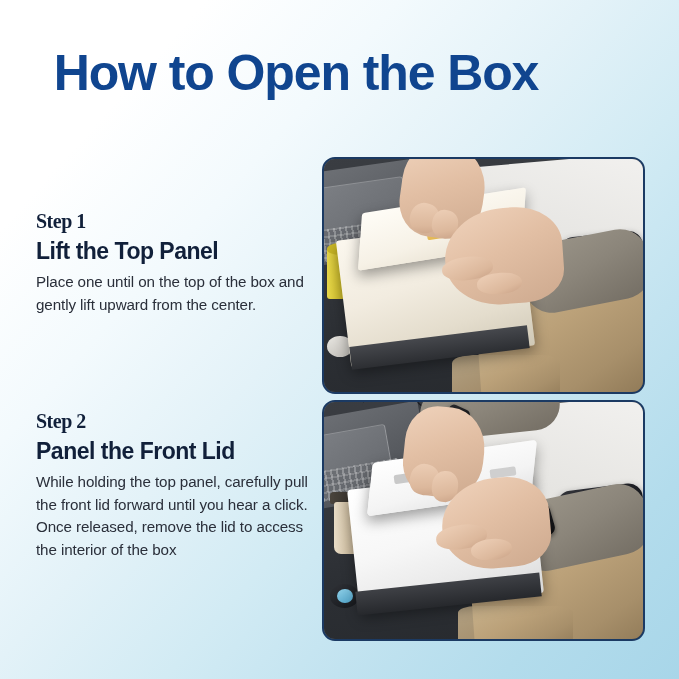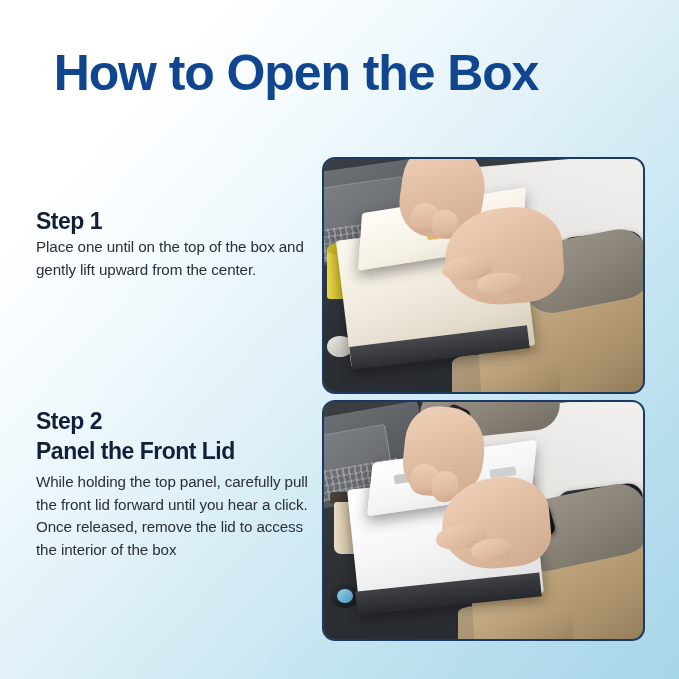--- a/index.html
+++ b/index.html
@@ -49,25 +49,26 @@
   
   .step-block {
     position: absolute;
     left: 36px;
     width: 278px;
   }
   #step-1-block { top: 207px; }
   #step-2-block { top: 407px; }
 
   .step-number {
-    font-size: 23px;
+    font-size: 20px;
     line-height: 29px;
     font-weight: 700;
     color: #11203a;
     letter-spacing: -0.5px;
+    font-family: Liberation Serif, serif;
   }
   .step-heading {
     font-size: 23px;
     line-height: 30px;
     font-weight: 700;
     color: #11203a;
     letter-spacing: -0.5px;
     margin-bottom: 5px;
   }
   .step-body {
@@ -206,20 +207,21 @@
 </style>
 </head>
 <body>
 
 <div id="infographic">
 
   <div id="page-title">How to Open the Box</div>
 
   <div class="step-block" id="step-1-block">
     <div class="step-number">Step 1</div>
+    <div class="step-heading">Lift the Top Panel</div>
     <div class="step-body">Place one until on the top of the box and gently lift upward from the center.</div>
   </div>
 
   <div class="step-block" id="step-2-block">
     <div class="step-number">Step 2</div>
     <div class="step-heading">Panel the Front Lid</div>
     <div class="step-body">While holding the top panel, carefully pull the front lid forward until you hear a click. Once released, remove the lid to access the interior of the box</div>
   </div>
 
   <div class="photo-frame" id="photo-frame-1">

